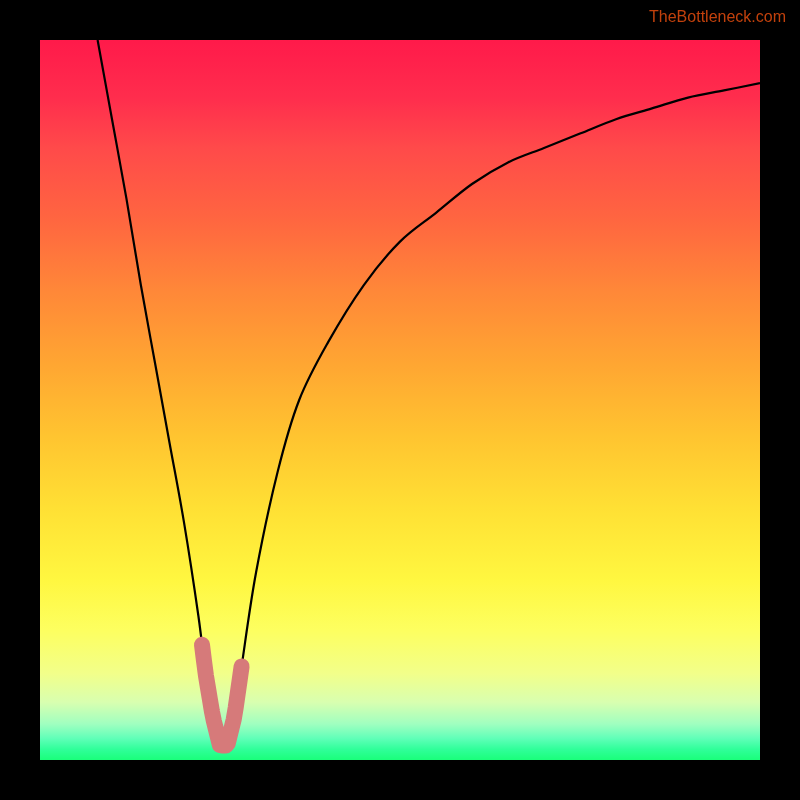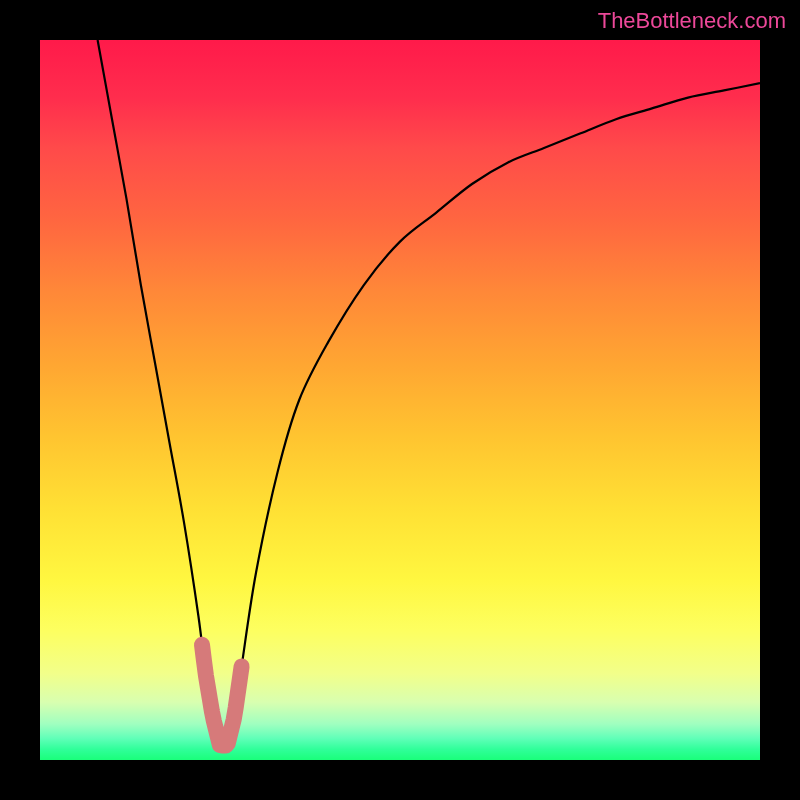--- a/index.html
+++ b/index.html
@@ -12,23 +12,23 @@
       height: 800px;
       background: #000;
       position: relative;
       overflow: hidden;
     }
     .watermark {
       position: absolute;
       top: 8px;
       right: 14px;
       font-family: Arial, sans-serif;
-      font-size: 22px;
+      font-size: 16px;
       font-weight: 500;
-      color: #ec4899;
+      color: #c2410c;
       z-index: 10;
     }
     .plot-area {
       position: absolute;
       left: 40px;
       top: 40px;
       width: 720px;
       height: 720px;
     }
     .gradient-bg {

